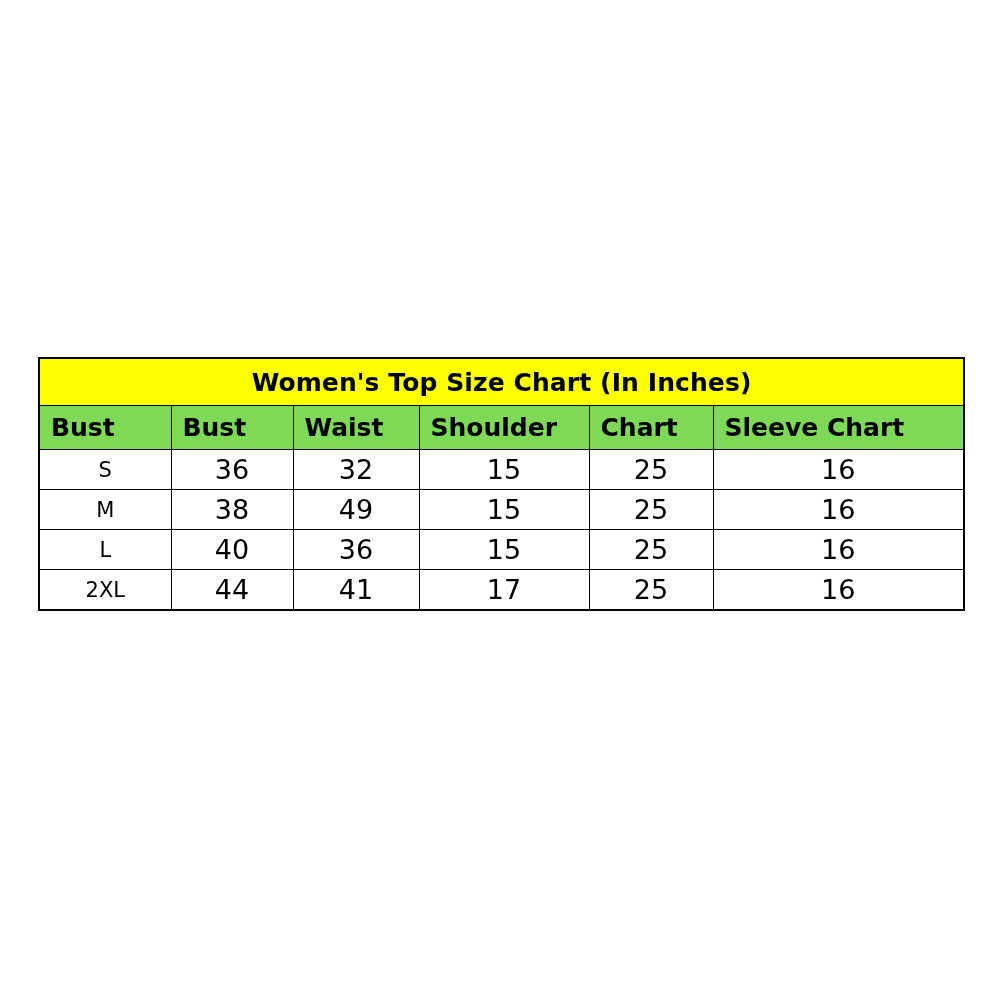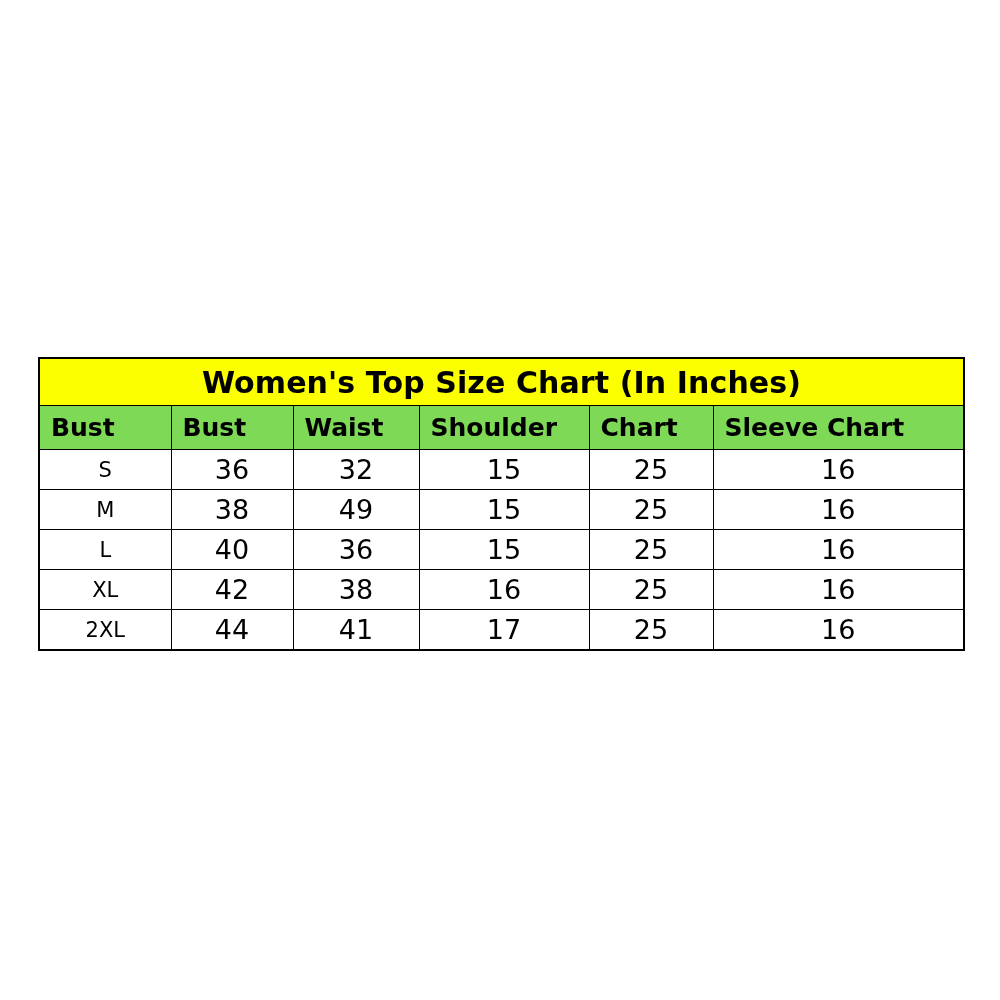--- a/index.html
+++ b/index.html
@@ -42,21 +42,21 @@
   col.c0 { width: 132px; }
   col.c1 { width: 122px; }
   col.c2 { width: 126px; }
   col.c3 { width: 170px; }
   col.c4 { width: 124px; }
   col.c5 { width: 251px; }
 
   tr.title-row td {
     background: #fbff00;
     height: 46px;
-    font-size: 30px;
+    font-size: 25px;
     font-weight: bold;
     letter-spacing: 0.1px;
     border-bottom: 1px solid #000000;
   }
 
   tr.header-row th {
     background: #7ed957;
     height: 43px;
     font-size: 25px;
     font-weight: bold;
@@ -121,28 +121,20 @@
 
       <tr class="data-row">
         <td class="size-cell">L</td>
         <td>40</td>
         <td>36</td>
         <td>15</td>
         <td>25</td>
         <td>16</td>
       </tr>
 
-      <tr class="data-row">
-        <td class="size-cell">XL</td>
-        <td>42</td>
-        <td>38</td>
-        <td>16</td>
-        <td>25</td>
-        <td>16</td>
-      </tr>
 
       <tr class="data-row">
         <td class="size-cell">2XL</td>
         <td>44</td>
         <td>41</td>
         <td>17</td>
         <td>25</td>
         <td>16</td>
       </tr>
     </tbody>

